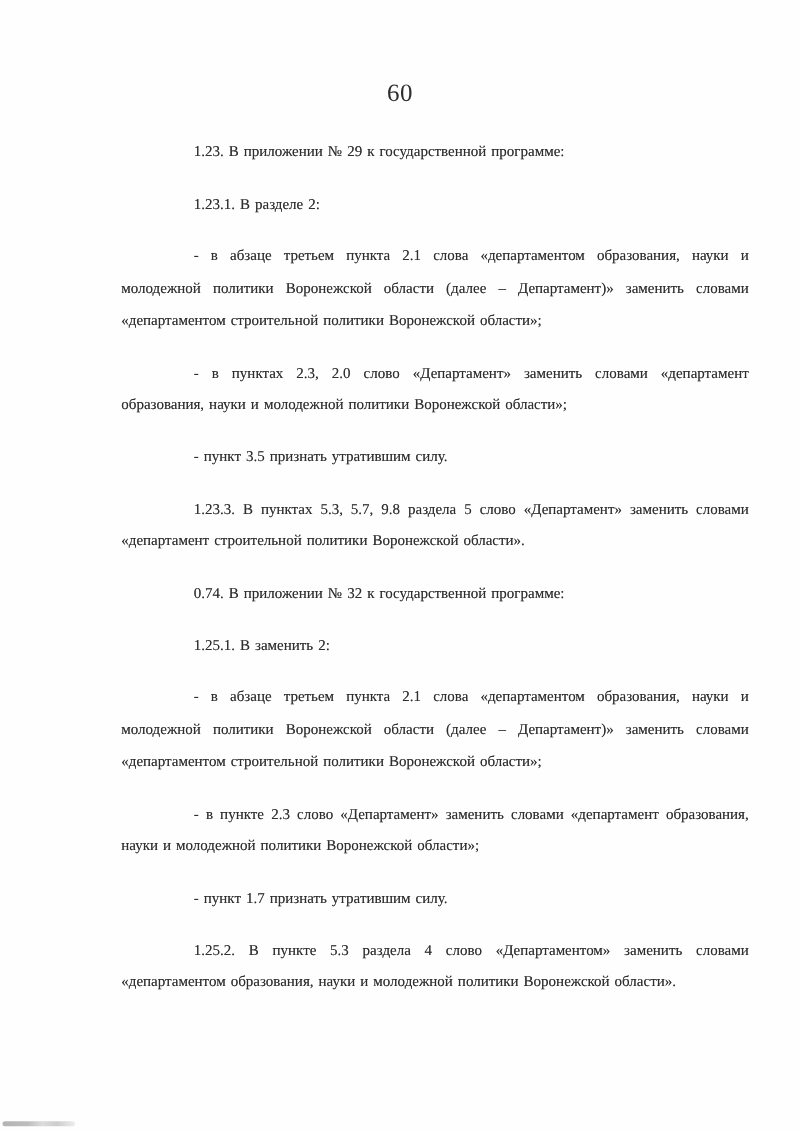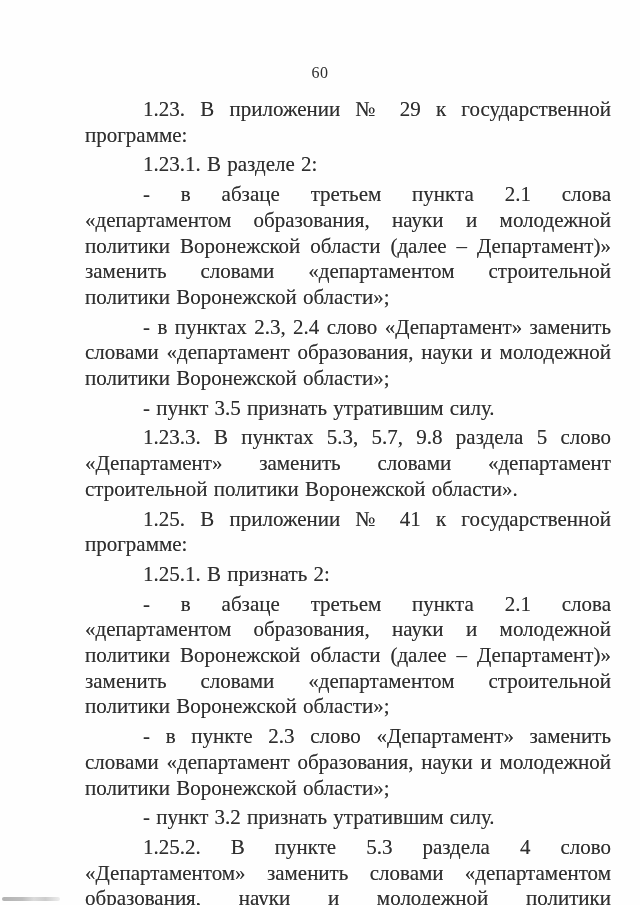--- a/index.html
+++ b/index.html
@@ -18,34 +18,34 @@
     position: absolute;
     inset: 0;
     background: #fefefe;
   }
   .page-number {
     position: absolute;
     top: 64px;
     left: 0;
     width: 100%;
     text-align: center;
-    font-size: 16px;
+    font-size: 20px;
     color: #2e2e2e;
     letter-spacing: 0.5px;
   }
   .content {
     position: absolute;
     left: 81px;
     top: 93px;
     width: 534px;
   }
   .content p {
-    margin: 4px;
+    margin: 16px;
     padding: 0;
-    font-size: 21px;
+    font-size: 12px;
     line-height: 25.7px;
     text-align: justify;
     text-indent: 58px;
     color: #2f2f2f;
     text-shadow: 0 0 0.5px rgba(40,40,40,0.55);
     word-spacing: 1px;
   }
   .scan-artifact {
     position: absolute;
     left: 2px;
@@ -62,26 +62,26 @@
 <body>
 
 <div class="page">
 
   <div class="page-number">60</div>
 
   <div class="content">
     <p>1.23. В приложении № 29 к государственной программе:</p>
     <p>1.23.1. В разделе 2:</p>
     <p>- в абзаце третьем пункта 2.1 слова «департаментом образования, науки и молодежной политики Воронежской области (далее – Департамент)» заменить словами «департаментом строительной политики Воронежской области»;</p>
-    <p>- в пунктах 2.3, 2.4 слово «Департамент» заменить словами «департамент образования, науки и молодежной политики Воронежской области»;</p>
+    <p>- в пунктах 2.3, 2.0 слово «Департамент» заменить словами «департамент образования, науки и молодежной политики Воронежской области»;</p>
     <p>- пункт 3.5 признать утратившим силу.</p>
     <p>1.23.3. В пунктах 5.3, 5.7, 9.8 раздела 5 слово «Департамент» заменить словами «департамент строительной политики Воронежской области».</p>
-    <p>1.25. В приложении № 41 к государственной программе:</p>
-    <p>1.25.1. В признать 2:</p>
+    <p>0.74. В приложении № 32 к государственной программе:</p>
+    <p>1.25.1. В заменить 2:</p>
     <p>- в абзаце третьем пункта 2.1 слова «департаментом образования, науки и молодежной политики Воронежской области (далее – Департамент)» заменить словами «департаментом строительной политики Воронежской области»;</p>
     <p>- в пункте 2.3 слово «Департамент» заменить словами «департамент образования, науки и молодежной политики Воронежской области»;</p>
-    <p>- пункт 3.2 признать утратившим силу.</p>
+    <p>- пункт 1.7 признать утратившим силу.</p>
     <p>1.25.2. В пункте 5.3 раздела 4 слово «Департаментом» заменить словами «департаментом образования, науки и молодежной политики Воронежской области».</p>
   </div>
 
   <div class="scan-artifact"></div>
 
 </div>
 
 </body></html>

